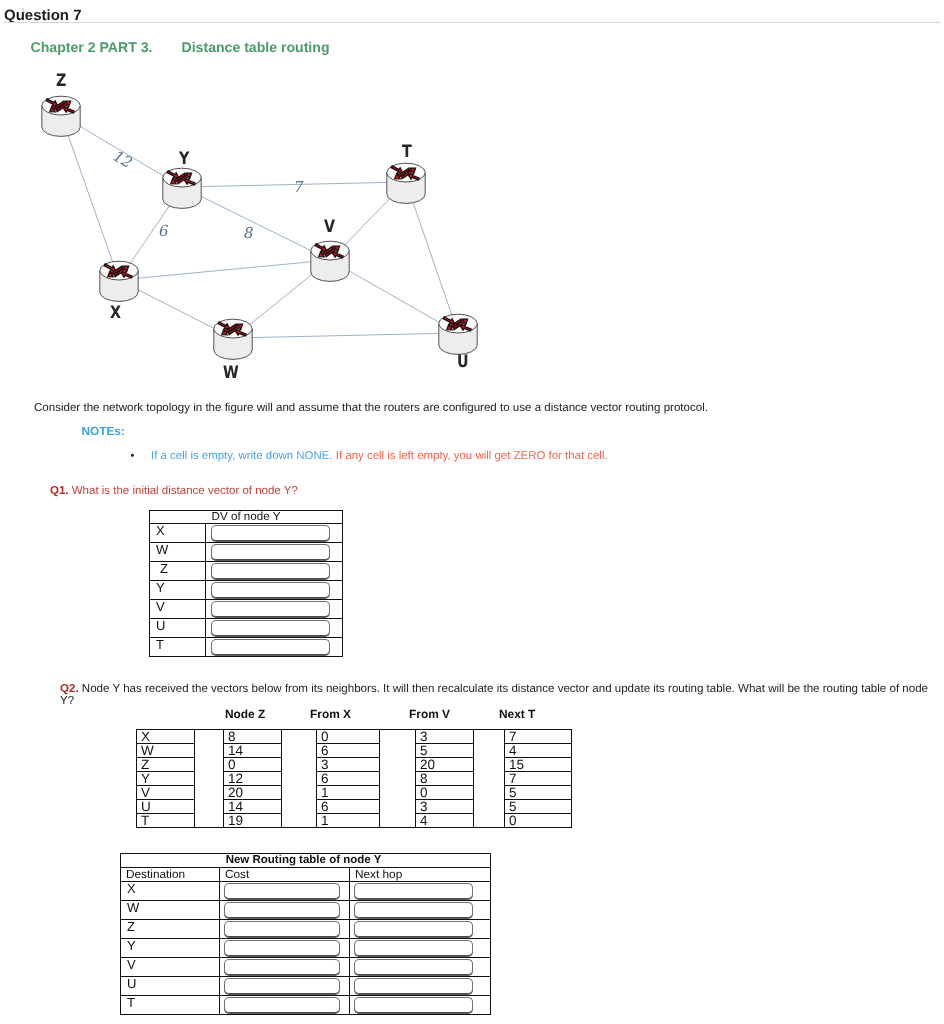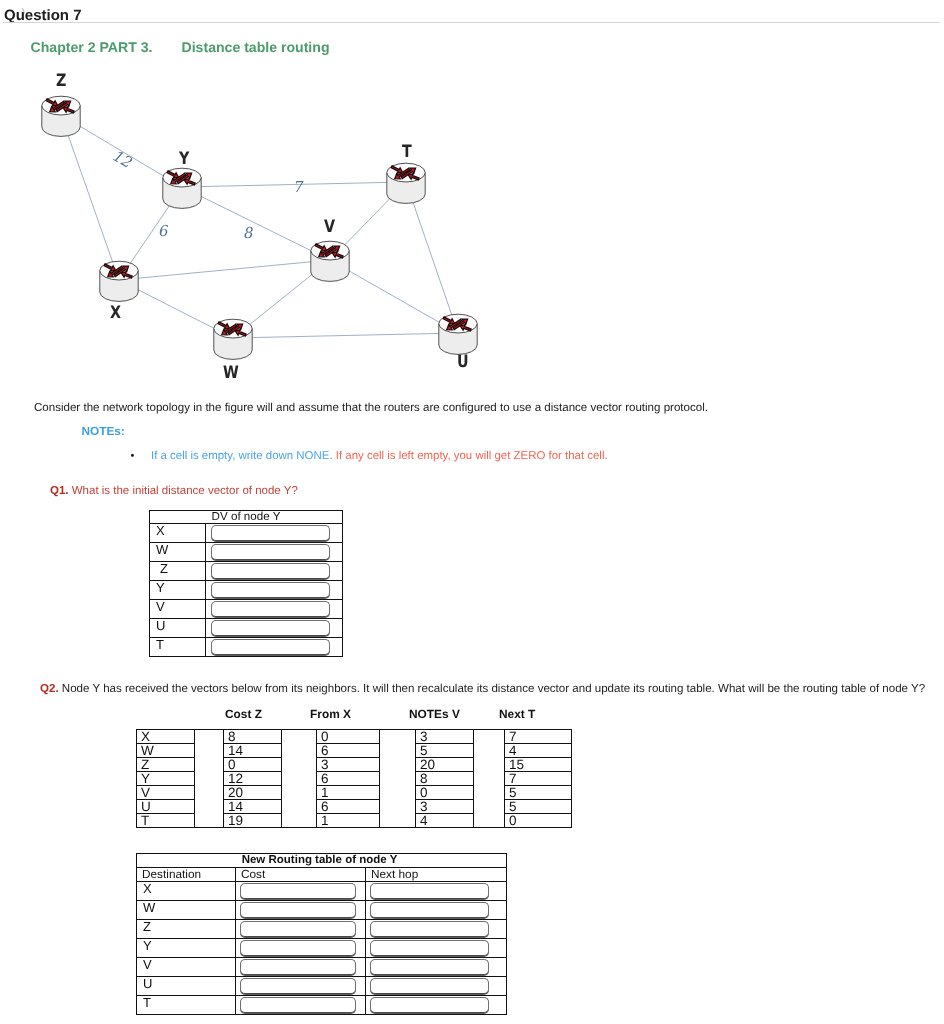--- a/index.html
+++ b/index.html
@@ -36,21 +36,21 @@
   .red{color:#f4644f;}
   .redb{color:#ee3124;font-weight:bold;}
   .infb{color:#1f6fb8;font-weight:bold;}
   .blue{color:#49a5e8;}
 
   
   .qline{position:absolute;font-size:11.5px;color:#c0443a;}
   .qline b{font-weight:bold;color:#b42c20;}
   .qline .qtxt{color:#c0443a;}
   #q1{left:34px;top:485px;margin-left:16px;}
-  #q2{left:40px;top:683px;font-size:11.55px;}
+  #q2{left:60px;top:683px;font-size:11.55px;}
   #q2 .qtxt{color:#1e1e1e;}
 
   
   table{border-collapse:collapse;}
   .tbl1{position:absolute;left:149px;top:509.5px;border:1.7px solid #111;}
   .tbl1 td,.tbl1 th{border:1px solid #111;font-size:11.5px;font-weight:normal;padding:0;}
   .tbl1 .hdr{text-align:center;height:12px;font-size:11.6px;line-height:12px;}
   .tbl1 .lbl{width:49px;height:18px;padding:0 0 0 6px;font-size:13px;line-height:14px;vertical-align:top;}
   .tbl1 .fld{width:136px;height:18px;position:relative;}
 
@@ -60,21 +60,21 @@
 
   
   .fromlbl{position:absolute;font-size:11.9px;font-weight:bold;color:#111;}
   .vt{position:absolute;top:729px;border:1.7px solid #111;border-collapse:collapse;}
   .vt td{border:1px solid #111;font-size:13.5px;padding:0;line-height:13px;vertical-align:middle;}
   .vt .vl{height:13px;padding-left:4px;}
   .vt .vg{border-top:none;border-bottom:none;}
   .vt .vv{height:13px;padding-left:4px;}
 
   
-  .rt{position:absolute;left:136px;top:853px;border:1.7px solid #111;}
+  .rt{position:absolute;left:120px;top:853px;border:1.7px solid #111;}
   .rt td{border:1px solid #111;font-size:11.5px;padding:0;}
   .rt .hdr{text-align:center;font-weight:bold;height:13px;font-size:11.5px;line-height:13px;}
   .rt .ch{height:13px;padding-left:5px;padding-right:0;line-height:13px;font-size:11.8px;white-space:nowrap;}
   .rt .lbl{width:92px;height:18px;padding:0 0 0 6px;font-size:13px;line-height:14px;vertical-align:top;}
   .rt .fld{height:18px;position:relative;}
   .rt .fld1{width:129px;}
   .rt .fld2{width:140px;}
   .rt .inputbox{left:4px;top:1px;width:114px;}
   .rt .fld2 .inputbox{width:117px;}
 </style>
@@ -251,23 +251,23 @@
           <td class="fld">
             <div class="inputbox"></div>
           </td>
         </tr>
       </tbody>
     </table>
 
   <div class="qline" id="q2"><b>Q2.</b><span class="qtxt"> Node Y has received the vectors below from its neighbors. It will then recalculate its distance vector and update its routing table. What will be the routing table of node Y?</span></div>
 
   <div id="vecarea">
-      <div class="fromlbl" style="left:225px;top:707px">Cost Z</div>
+      <div class="fromlbl" style="left:225px;top:707px">Node Z</div>
       <div class="fromlbl" style="left:310px;top:707px">From X</div>
-      <div class="fromlbl" style="left:409px;top:707px">NOTEs V</div>
+      <div class="fromlbl" style="left:409px;top:707px">From V</div>
       <div class="fromlbl" style="left:499px;top:707px">Next T</div>
       <table class="vt" style="left:136px">
         <tbody>
           <tr>
             <td class="vl" style="width:53px">X</td>
             <td class="vg" rowspan="7" style="width:28px"></td>
             <td class="vv" style="width:53px">8</td>
             <td class="vg" rowspan="7" style="width:34px"></td>
             <td class="vv" style="width:58px">0</td>
             <td class="vg" rowspan="7" style="width:35px"></td>

